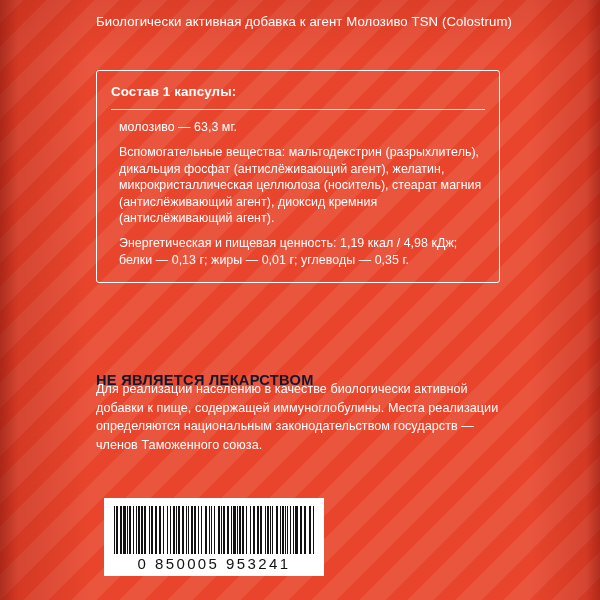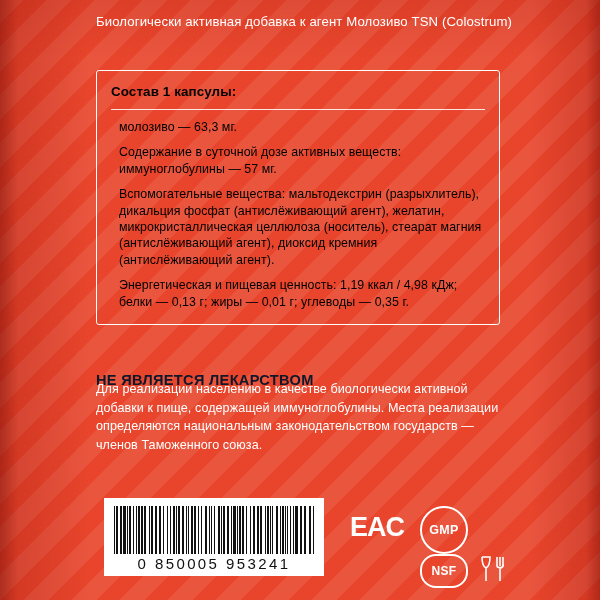--- a/index.html
+++ b/index.html
@@ -67,21 +67,21 @@
   
   .facts-box {
     position: absolute;
     left: 0;
     top: 70px;
     width: 404px;
     border: 1.6px solid #ffffff;
     border-radius: 3px;
     padding: 12px 14px 14px 14px;
     box-sizing: border-box;
-    color: #000000;
+    color: #ffffff;
   }
   .facts-heading {
     font-size: 13.4px;
     font-weight: bold;
     line-height: 17px;
     margin: 0 0 9px 0;
     letter-spacing: 0.1px;
   }
   .rule {
     height: 1px;
@@ -232,21 +232,20 @@
   <div class="side-fold-right"></div>
 
   <div class="content">
 
     <div class="product-title">Биологически активная добавка к агент Молозиво TSN (Colostrum)</div>
 
     <div class="facts-box">
       <div class="facts-heading">Состав 1 капсулы:</div>
       <div class="rule"></div>
       <div class="facts-line">молозиво — 63,3 мг.</div>
-      <div class="facts-line">Содержание в суточной дозе активных веществ: иммуноглобулины — 57 мг.</div>
       <div class="facts-line">Вспомогательные вещества: мальтодекстрин (разрыхлитель), дикальция фосфат (антислёживающий агент), желатин, микрокристаллическая целлюлоза (носитель), стеарат магния (антислёживающий агент), диоксид кремния (антислёживающий агент).</div>
       <div class="facts-line last">Энергетическая и пищевая ценность: 1,19 ккал / 4,98 кДж; белки — 0,13 г; жиры — 0,01 г; углеводы — 0,35 г.</div>
     </div>
 
     <div class="not-medicine">НЕ ЯВЛЯЕТСЯ ЛЕКАРСТВОМ</div>
     <div class="usage-text">Для реализации населению в качестве биологически активной добавки к пище, содержащей иммуноглобулины. Места реализации определяются национальным законодательством государств — членов Таможенного союза.</div>
 
     <div class="bottom-row">
 
       <div class="barcode-block">
@@ -371,29 +370,16 @@
             <i style="width:2px;background:transparent"></i>
             <i style="width:2px;background:#111"></i>
             <i style="width:3px;background:transparent"></i>
             <i style="width:2px;background:#111"></i>
             <i style="width:2px;background:transparent"></i>
             <i style="width:1px;background:#111"></i>
           </div>
         <div class="barcode-number">0 850005 953241</div>
       </div>
 
-      <div class="marks">
-        <div class="mark mark-eac">EAC</div>
-        <div class="mark mark-gmp">GMP</div>
-        <div class="mark mark-nsf">NSF</div>
-        <div class="mark mark-glass">
-          <svg width="34" height="34" viewBox="0 0 34 34" aria-hidden="true">
-            <path d="M6 5 C6 5 6 14 10 16 L10 29" stroke="#ffffff" stroke-width="1.6" fill="none"></path>
-            <path d="M6 5 L14 5 C14 5 14 14 10 16" stroke="#ffffff" stroke-width="1.6" fill="none"></path>
-            <path d="M21 5 L21 14 M24 5 L24 14 M27 5 L27 14" stroke="#ffffff" stroke-width="1.6" fill="none"></path>
-            <path d="M21 14 C21 16 27 16 27 14 L27 14 L24 17 L24 29" stroke="#ffffff" stroke-width="1.6" fill="none"></path>
-          </svg>
-        </div>
-      </div>
 
     </div>
   </div>
 </div>
 
 </body></html>

